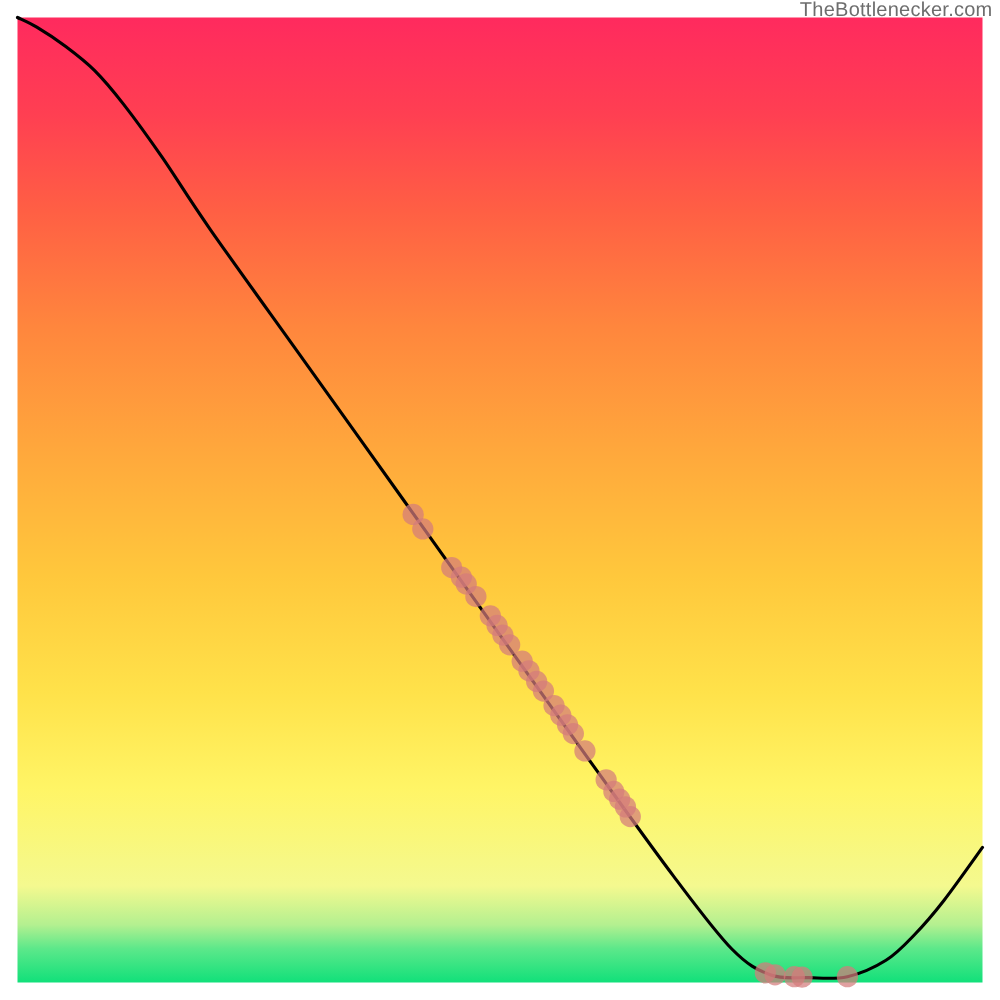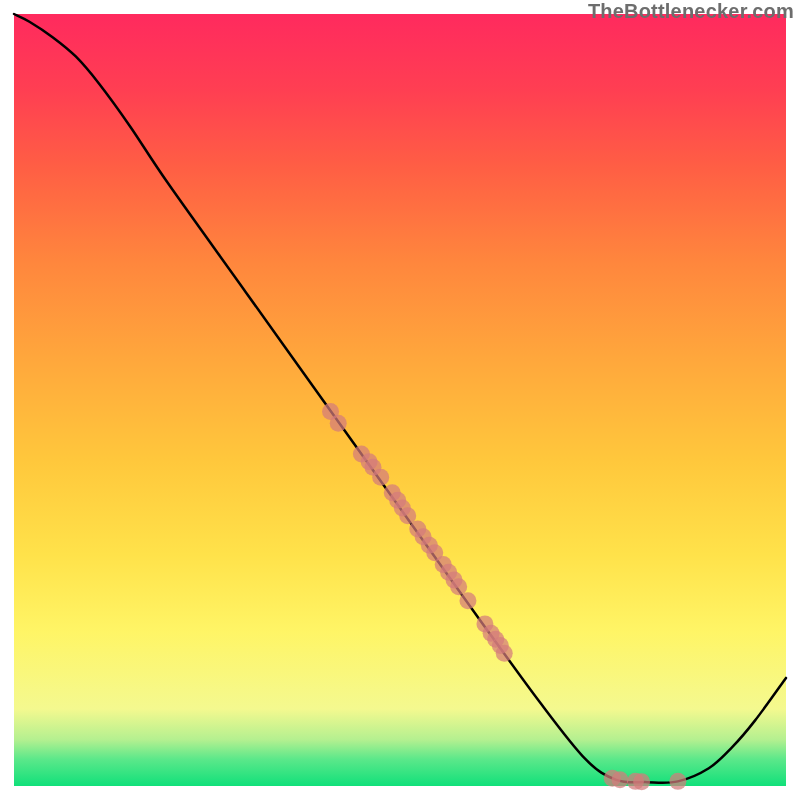--- a/index.html
+++ b/index.html
@@ -53,22 +53,22 @@
   }
   .point {
     fill: #d47c7c;
     fill-opacity: 0.72;
     stroke: none;
   }
   #watermark {
     position: absolute;
     top: 0;
     right: 6px;
-    font-size: 20px;
-    font-weight: 700;
+    font-size: 16px;
+    font-weight: 400;
     color: #6d6d6d;
     letter-spacing: 0.2px;
   }
 </style>
 </head>
 <body>
 
 <div id="root">
   <div id="plot-area">
     <svg id="svg-layer" viewBox="0 0 772 772">

